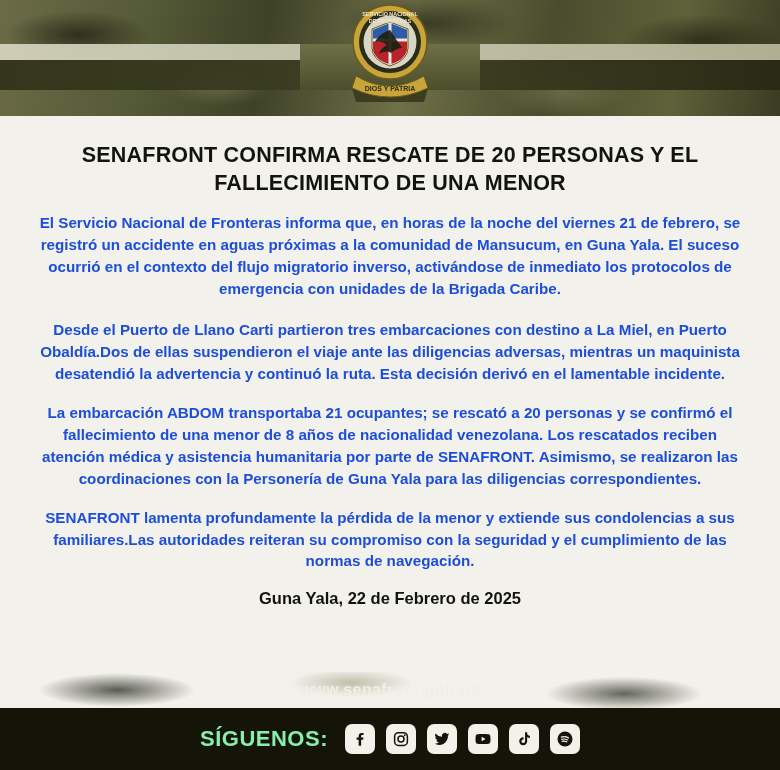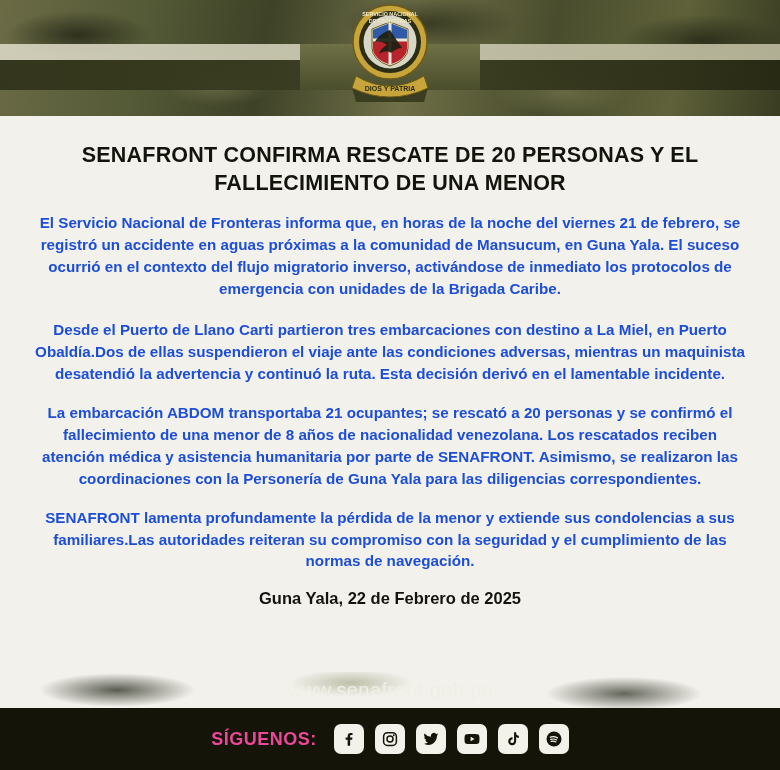--- a/index.html
+++ b/index.html
@@ -121,35 +121,35 @@
     inset: 0;
     background:
       radial-gradient(ellipse 120px 26px at 15% 50%, rgba(25,28,14,.7), transparent 65%),
       radial-gradient(ellipse 100px 22px at 45% 30%, rgba(130,132,90,.45), transparent 62%),
       radial-gradient(ellipse 120px 26px at 80% 60%, rgba(25,28,14,.65), transparent 65%);
   }
   .url-band .url-text {
     position: relative;
     z-index: 2;
     color: #f0efe6;
-    font-size: 20px;
-    font-weight: normal;
+    font-size: 16px;
+    font-weight: bold;
     letter-spacing: .4px;
   }
   .social-band {
     height: 62px;
     background: #141409;
     display: flex;
     align-items: center;
     justify-content: center;
     gap: 13px;
   }
   .follow-label {
-    color: #ec4899;
-    font-size: 18px;
+    color: #86efac;
+    font-size: 22px;
     font-weight: bold;
     letter-spacing: .5px;
     margin-right: 4px;
   }
   .social-icons { display: flex; align-items: center; gap: 11px; }
   .sic {
     width: 30px; height: 30px;
     border-radius: 7px;
     background: #f3f2ea;
     display: flex; align-items: center; justify-content: center;
@@ -190,21 +190,21 @@
       <path d="M16 86 L92 86 L88 100 L20 100 Z" fill="#3b3d21"></path>
       <path d="M20 74 Q54 94 88 74 L92 86 Q54 104 16 86 Z" fill="#c8a53a" stroke="#6f5a16" stroke-width="1"></path>
       <text x="54" y="89" text-anchor="middle" font-family="Liberation Sans, sans-serif" font-size="7" font-weight="bold" fill="#2b2d16">DIOS Y PATRIA</text>
     </svg>
   </div>
 
   <div class="content">
     <h1>SENAFRONT CONFIRMA RESCATE DE 20 PERSONAS Y EL FALLECIMIENTO DE UNA MENOR</h1>
 
     <p class="para first">El Servicio Nacional de Fronteras informa que, en horas de la noche del viernes 21 de febrero, se registró un accidente en aguas próximas a la comunidad de Mansucum, en Guna Yala. El suceso ocurrió en el contexto del flujo migratorio inverso, activándose de inmediato los protocolos de emergencia con unidades de la Brigada Caribe.</p>
-    <p class="para">Desde el Puerto de Llano Carti partieron tres embarcaciones con destino a La Miel, en Puerto Obaldía.Dos de ellas suspendieron el viaje ante las condiciones adversas, mientras un maquinista desatendió la advertencia y continuó la ruta. Esta decisión derivó en el lamentable incidente.</p>
+    <p class="para">Desde el Puerto de Llano Carti partieron tres embarcaciones con destino a La Miel, en Puerto Obaldía.Dos de ellas suspendieron el viaje ante las diligencias adversas, mientras un maquinista desatendió la advertencia y continuó la ruta. Esta decisión derivó en el lamentable incidente.</p>
     <p class="para">La embarcación ABDOM transportaba 21 ocupantes; se rescató a 20 personas y se confirmó el fallecimiento de una menor de 8 años de nacionalidad venezolana. Los rescatados reciben atención médica y asistencia humanitaria por parte de SENAFRONT. Asimismo, se realizaron las coordinaciones con la Personería de Guna Yala para las diligencias correspondientes.</p>
     <p class="para">SENAFRONT lamenta profundamente la pérdida de la menor y extiende sus condolencias a sus familiares.Las autoridades reiteran su compromiso con la seguridad y el cumplimiento de las normas de navegación.</p>
 
     <div class="date">Guna Yala, 22 de Febrero de 2025</div>
   </div>
 
   <div class="url-band">
     <span class="url-text">www.senafront.gob.pa</span>
   </div>
 

